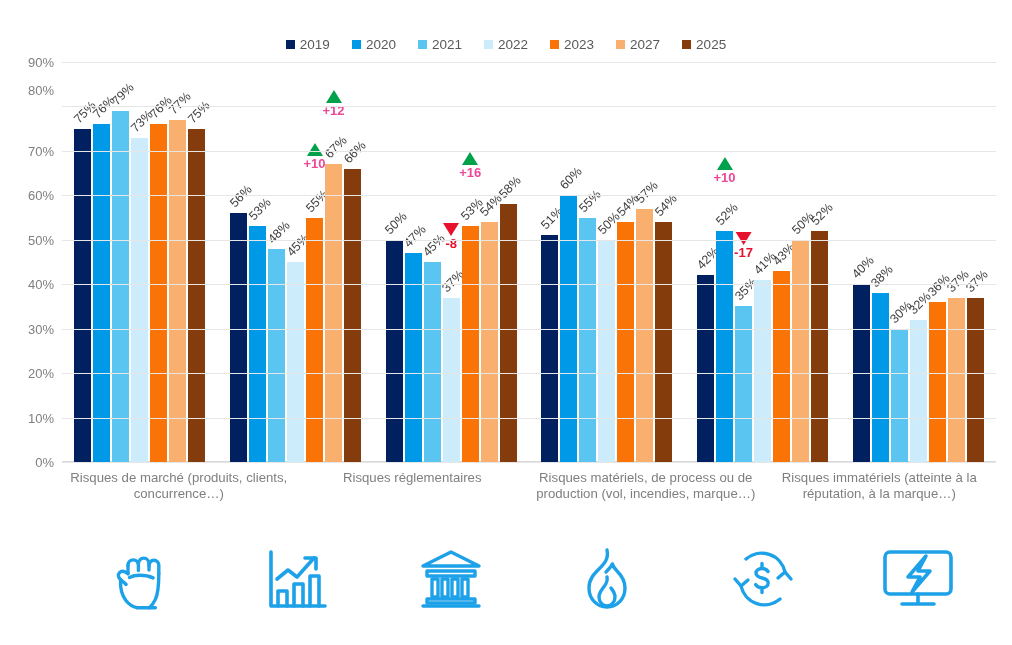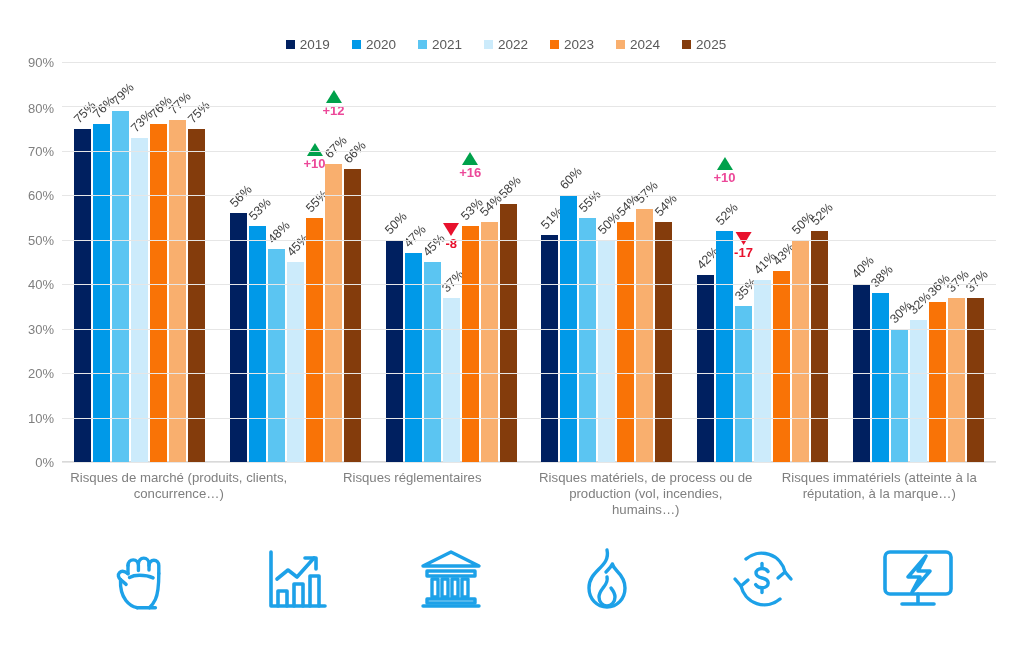--- a/index.html
+++ b/index.html
@@ -106,21 +106,21 @@
       <div class="legend-item">
         <span class="legend-swatch" style="background: rgb(204, 235, 251);"></span>
         <span class="legend-label">2022</span>
       </div>
       <div class="legend-item">
         <span class="legend-swatch" style="background: rgb(249, 115, 6);"></span>
         <span class="legend-label">2023</span>
       </div>
       <div class="legend-item">
         <span class="legend-swatch" style="background: rgb(249, 175, 110);"></span>
-        <span class="legend-label">2024</span>
+        <span class="legend-label">2027</span>
       </div>
       <div class="legend-item">
         <span class="legend-swatch" style="background: rgb(132, 60, 12);"></span>
         <span class="legend-label">2025</span>
       </div>
     </div>
 
   <div class="plot" id="plot">
     <div class="axis-base"></div>
     <div class="groups" id="groups">
@@ -351,29 +351,29 @@
       <div class="ytick" style="top: 266.667px;">30%</div>
       <div class="gridline" style="top: 222.222px;"></div>
       <div class="ytick" style="top: 222.222px;">40%</div>
       <div class="gridline" style="top: 177.778px;"></div>
       <div class="ytick" style="top: 177.778px;">50%</div>
       <div class="gridline" style="top: 133.333px;"></div>
       <div class="ytick" style="top: 133.333px;">60%</div>
       <div class="gridline" style="top: 88.8889px;"></div>
       <div class="ytick" style="top: 88.8889px;">70%</div>
       <div class="gridline" style="top: 44.4444px;"></div>
-      <div class="ytick" style="top: 46px;">80%</div>
+      <div class="ytick" style="top: 28px;">80%</div>
       <div class="gridline" style="top: 0px;"></div>
       <div class="ytick" style="top: 0px;">90%</div>
     </div>
 
   <div class="cats" id="cats">
       <div class="cat">Risques de marché (produits, clients, concurrence…)</div>
       <div class="cat">Risques réglementaires</div>
-      <div class="cat">Risques matériels, de process ou de production (vol, incendies, humains…)</div>
+      <div class="cat">Risques matériels, de process ou de production (vol, incendies, marque…)</div>
       <div class="cat">Risques immatériels (atteinte à la réputation, à la marque…)</div>
     </div>
 
   <div class="icons" id="icons">
       <div class="iconcell">
         <svg width="58" height="66" viewBox="0 0 58 66" fill="none" stroke="#1DA1E8" stroke-width="3.4" stroke-linecap="round" stroke-linejoin="round">
           <path d="M17 19.5c0-3.2 2.3-5.6 5.2-5.6s5.2 2.4 5.2 5.6v5"></path>
           <path d="M27.4 18c0-3.4 2.3-5.9 5.3-5.9S38 14.6 38 18v6"></path>
           <path d="M38 19.5c0-3 2.2-5.3 4.9-5.3s4.9 2.3 4.9 5.3v8"></path>
           <path d="M17 19.5v8.2"></path>

